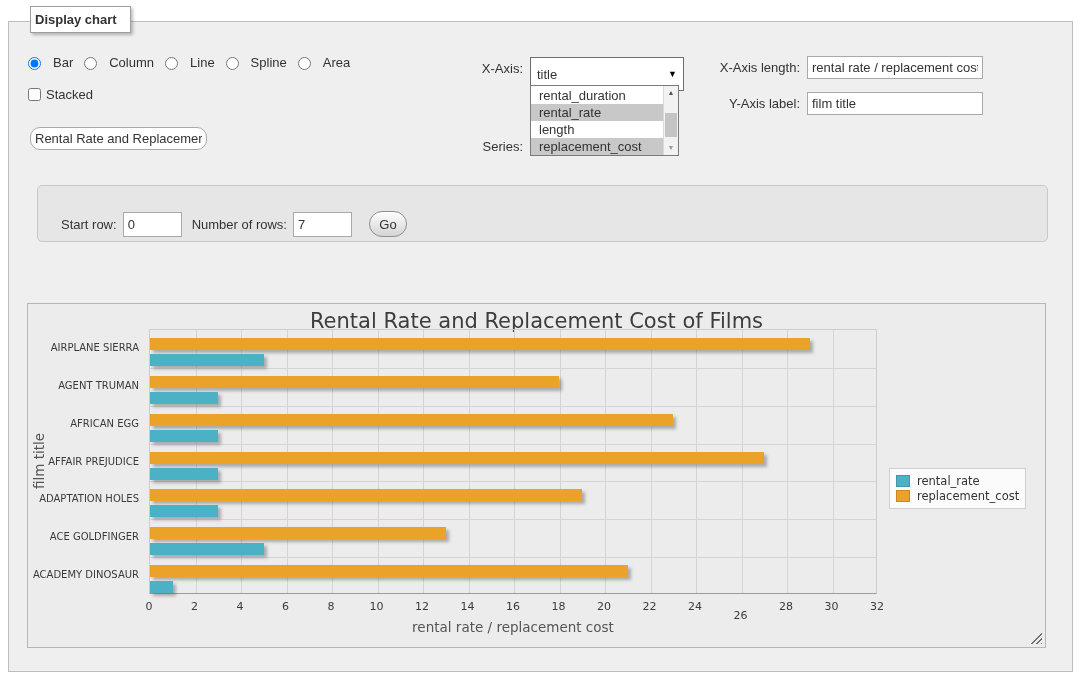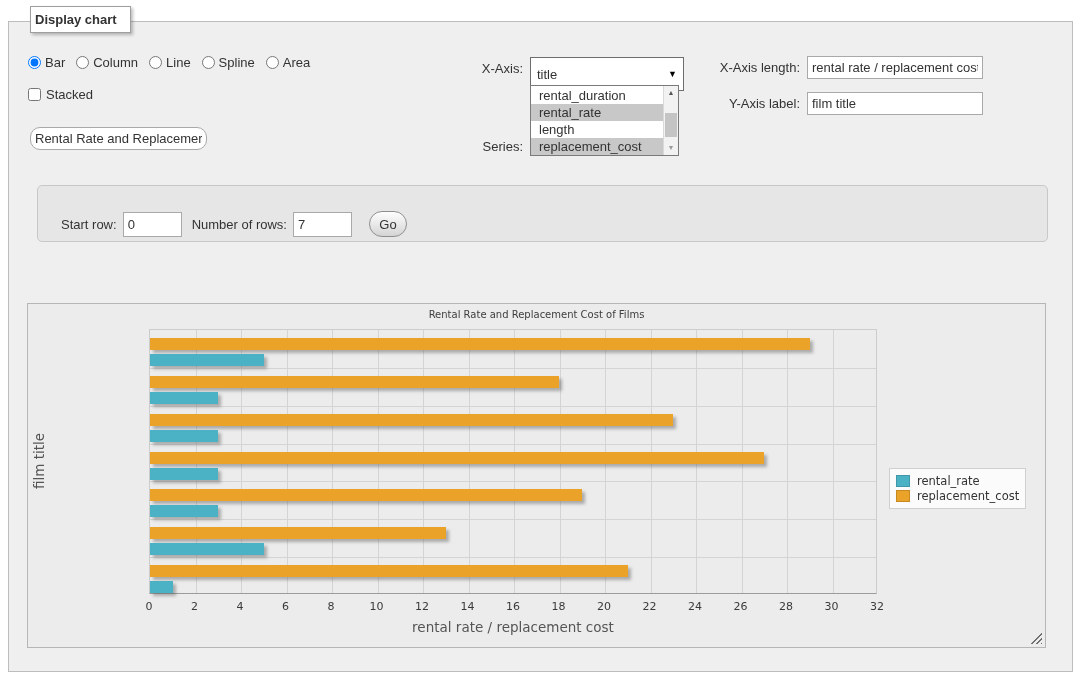--- a/index.html
+++ b/index.html
@@ -10,21 +10,21 @@
   
   .fieldset-box { position:absolute; left:8px; top:21px; width:1065px; height:651px;
                   border:1px solid #bdbdbd; background:#efefef; }
   .legend-tab { position:absolute; left:30px; top:6px; height:27px; padding:5px 13px 0 4px;
                 background:#ffffff; border:1px solid #9e9e9e; font-weight:bold; color:#333;
                 box-shadow:2px 2px 3px rgba(0,0,0,0.25); z-index:5; }
 
   
   .ctl { position:absolute; }
   .radio-row { left:28px; top:55px; display:flex; align-items:center; gap:4px; }
-  .radio-row label { display:flex; align-items:center; gap:4px; margin-right:7px; }
+  .radio-row label { display:flex; align-items:flex-end; gap:12px; margin-right:7px; }
   .radio-row input, .chk-row input { width:13px; height:13px; }
   .chk-row { left:28px; top:87px; display:flex; align-items:center; gap:5px; }
   input[type=text] { border:1px solid #a9a9a9; background:#fff; height:23px; padding:2px 4px;
                      font-family:"Liberation Sans",sans-serif; font-size:13px; color:#333; }
   .lbl { color:#333; }
   .lbl-right { text-align:right; }
 
   
   .sel-box { position:absolute; left:530px; top:57px; width:154px; height:24px; background:#fff;
              border:1px solid #6d6d6d; display:flex; align-items:center; padding:16px 6px; cursor:default; }
@@ -51,21 +51,21 @@
   .rows-inner .gap1 { margin-left:10px; }
   .go-btn { margin-left:17px; width:38px; height:26px; border:1px solid #8f8f8f; border-radius:13px;
             background:linear-gradient(#fefefe,#d4d4d4); font-family:"Liberation Sans",sans-serif;
             font-size:13px; color:#333; cursor:pointer; }
 
   
   .chart-box { position:absolute; left:27px; top:303px; width:1019px; height:345px;
                background:#ececec; border:1px solid #b6b6b6;
                font-family:"DejaVu Sans", sans-serif; }
   .chart-title { position:absolute; top:5px; left:0; width:100%; text-align:center;
-                 font-size:10px; color:#3d3d3d; }
+                 font-size:21px; color:#3d3d3d; }
   .plot-area { position:absolute; left:121px; top:25px; width:728px; height:265px;
                border:1px solid #cccccc; border-bottom-color:#9c9c9c; }
   .gridline-v { position:absolute; top:0; width:1px; height:100%; background:#d4d4d4; }
   .gridline-h { position:absolute; left:0; width:100%; height:1px; background:#d4d4d4; }
   .bar { position:absolute; left:0; box-shadow:3px 3px 3px rgba(90,90,90,0.45); }
   .cat-labels { position:absolute; left:0; top:25px; width:116px; height:265px; }
   .cat-label { position:absolute; right:5px; left:0; text-align:right; font-size:10px; color:#3a3a3a; }
   .x-tick { position:absolute; width:30px; text-align:center; font-size:11px; color:#3a3a3a; top:296px; }
   .x-axis-title { position:absolute; left:121px; top:315px; width:728px; text-align:center;
                   font-size:13.5px; color:#555; }
@@ -149,20 +149,29 @@
       <input type="text" style="width: 59px; height: 25px; margin-left: 6px;" value="0">
       <span class="lbl gap1">Number of rows:</span>
       <input type="text" style="width: 59px; height: 25px; margin-left: 6px;" value="7">
       <button class="go-btn">Go</button>
     </div>
   </div>
 
   <div class="chart-box">
     <div class="chart-title">Rental Rate and Replacement Cost of Films</div>
     <div class="y-axis-title">film title</div>
+    <div class="cat-labels" id="cat-labels">
+        <div class="cat-label" style="top: 12.9px;">AIRPLANE SIERRA</div>
+        <div class="cat-label" style="top: 50.8px;">AGENT TRUMAN</div>
+        <div class="cat-label" style="top: 88.6px;">AFRICAN EGG</div>
+        <div class="cat-label" style="top: 126.5px;">AFFAIR PREJUDICE</div>
+        <div class="cat-label" style="top: 164.4px;">ADAPTATION HOLES</div>
+        <div class="cat-label" style="top: 202.2px;">ACE GOLDFINGER</div>
+        <div class="cat-label" style="top: 240.1px;">ACADEMY DINOSAUR</div>
+      </div>
     <div class="plot-area" id="plot-area">
         <div class="gridline-v" style="left: 45.5px;"></div>
         <div class="gridline-v" style="left: 91px;"></div>
         <div class="gridline-v" style="left: 136.5px;"></div>
         <div class="gridline-v" style="left: 182px;"></div>
         <div class="gridline-v" style="left: 227.5px;"></div>
         <div class="gridline-v" style="left: 273px;"></div>
         <div class="gridline-v" style="left: 318.5px;"></div>
         <div class="gridline-v" style="left: 364px;"></div>
         <div class="gridline-v" style="left: 409.5px;"></div>
@@ -200,21 +209,21 @@
         <div class="x-tick" style="left: 242.5px;">6</div>
         <div class="x-tick" style="left: 288px;">8</div>
         <div class="x-tick" style="left: 333.5px;">10</div>
         <div class="x-tick" style="left: 379px;">12</div>
         <div class="x-tick" style="left: 424.5px;">14</div>
         <div class="x-tick" style="left: 470px;">16</div>
         <div class="x-tick" style="left: 515.5px;">18</div>
         <div class="x-tick" style="left: 561px;">20</div>
         <div class="x-tick" style="left: 606.5px;">22</div>
         <div class="x-tick" style="left: 652px;">24</div>
-        <div class="x-tick" style="left: 697.5px;">26</div>
+        <div class="x-tick" style="left: 697.5px; margin-top: 9px;">26</div>
         <div class="x-tick" style="left: 743px;">28</div>
         <div class="x-tick" style="left: 788.5px;">30</div>
         <div class="x-tick" style="left: 834px;">32</div>
       </div>
     <div class="x-axis-title">rental rate / replacement cost</div>
     <div class="legend" id="chart-legend">
         <div class="legend-row">
           <span class="legend-swatch" style="background: rgb(75, 178, 197);"></span>
           <span class="legend-text">rental_rate</span>
         </div>

